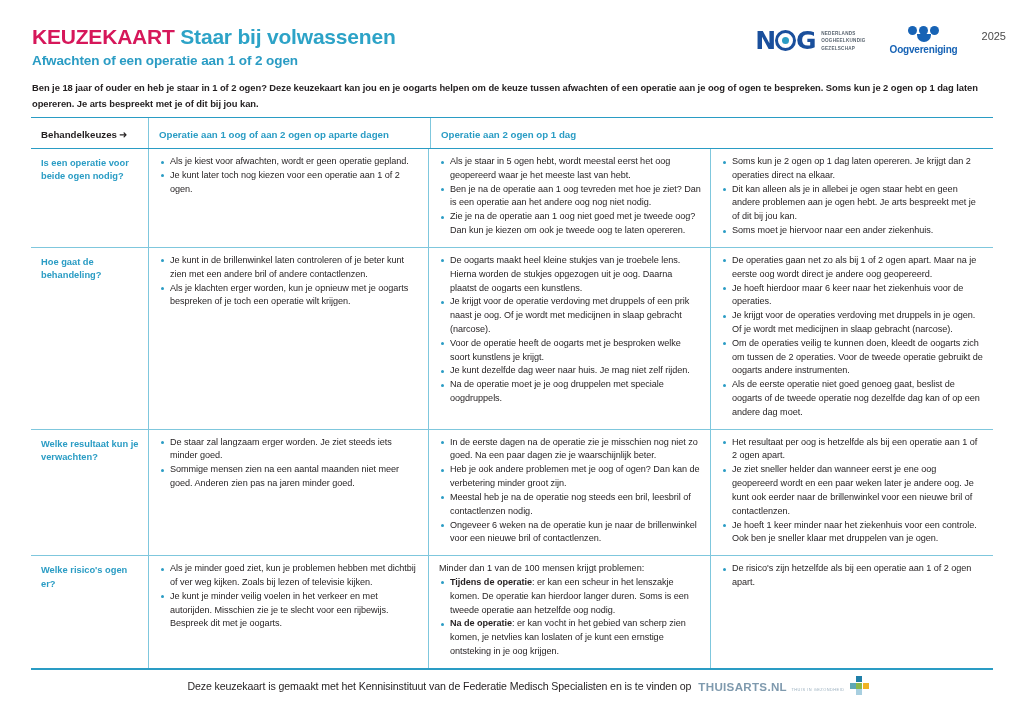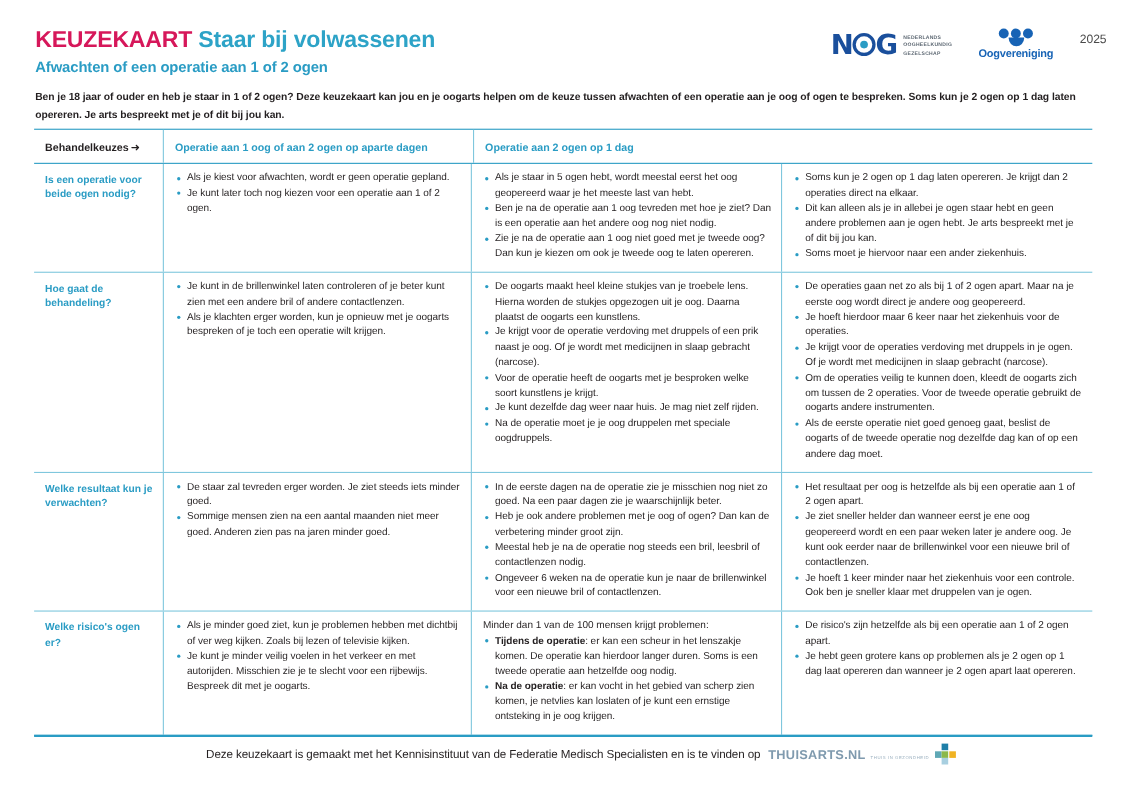--- a/index.html
+++ b/index.html
@@ -413,21 +413,21 @@
           </ul>
       </div>
     </div>
 
     <div class="trow">
       <div class="tcell c0">
         <div class="rowlabel">Welke resultaat kun je verwachten?</div>
       </div>
       <div class="tcell c1">
         <ul class="bl">
-            <li>De staar zal tevreden erger worden. Je ziet steeds iets minder goed.</li>
+            <li>De staar zal langzaam erger worden. Je ziet steeds iets minder goed.</li>
             <li>Sommige mensen zien na een aantal maanden niet meer goed. Anderen zien pas na jaren minder goed.</li>
           </ul>
       </div>
       <div class="tcell c2">
         <ul class="bl">
             <li>In de eerste dagen na de operatie zie je misschien nog niet zo goed. Na een paar dagen zie je waarschijnlijk beter.</li>
             <li>Heb je ook andere problemen met je oog of ogen? Dan kan de verbetering minder groot zijn.</li>
             <li>Meestal heb je na de operatie nog steeds een bril, leesbril of contactlenzen nodig.</li>
             <li>Ongeveer 6 weken na de operatie kun je naar de brillenwinkel voor een nieuwe bril of contactlenzen.</li>
           </ul>
@@ -454,21 +454,20 @@
       <div class="tcell c2">
         <div class="plain-line">Minder dan 1 van de 100 mensen krijgt problemen:</div>
         <ul class="bl">
             <li><span class="bold-lead">Tijdens de operatie</span>: er kan een scheur in het lenszakje komen. De operatie kan hierdoor langer duren. Soms is een tweede operatie aan hetzelfde oog nodig.</li>
             <li><span class="bold-lead">Na de operatie</span>: er kan vocht in het gebied van scherp zien komen, je netvlies kan loslaten of je kunt een ernstige ontsteking in je oog krijgen.</li>
           </ul>
       </div>
       <div class="tcell c3">
         <ul class="bl">
             <li>De risico's zijn hetzelfde als bij een operatie aan 1 of 2 ogen apart.</li>
-            <li>Je hebt geen grotere kans op problemen als je 2 ogen op 1 dag laat opereren dan wanneer je 2 ogen apart laat opereren.</li>
           </ul>
       </div>
     </div>
 
   </div>
 
   <div class="footer-rule"></div>
   <div class="footer">
     <span class="footer-text">Deze keuzekaart is gemaakt met het Kennisinstituut van de Federatie Medisch Specialisten en is te vinden op</span>
     <span class="thuisarts">

